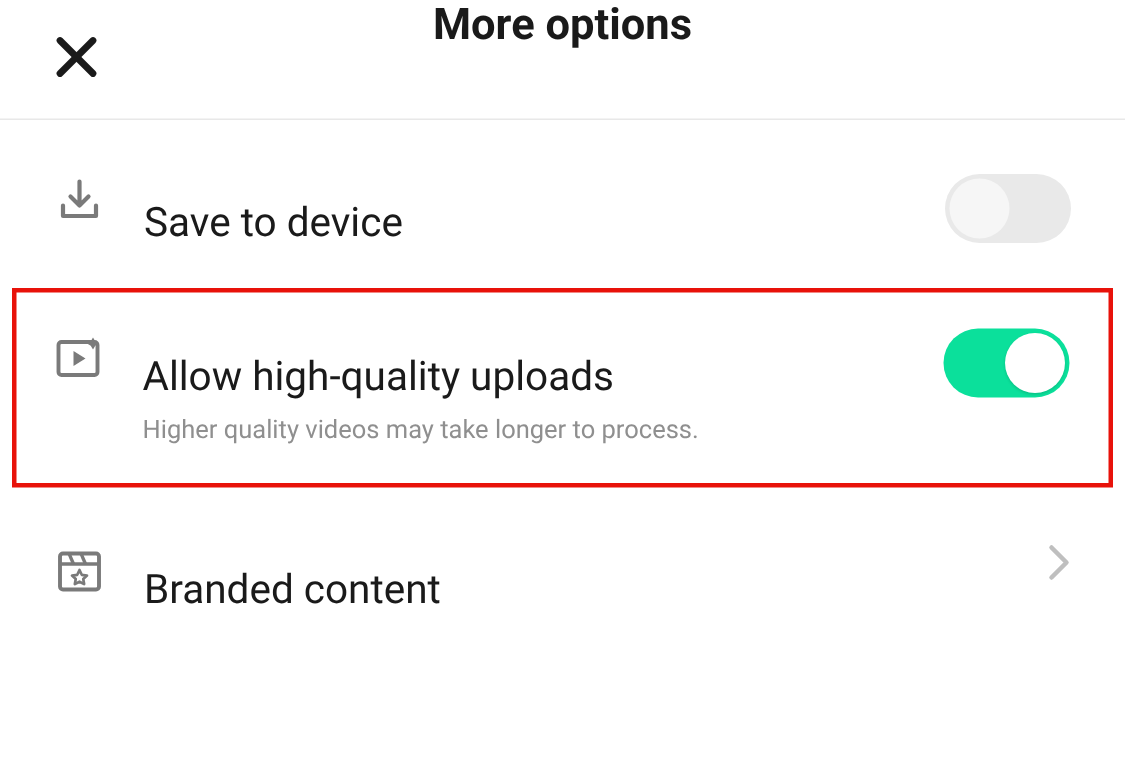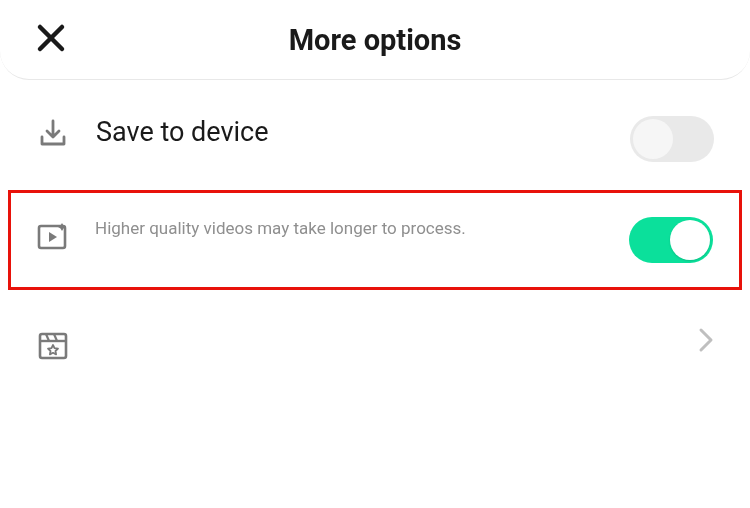--- a/index.html
+++ b/index.html
@@ -9,26 +9,24 @@
     }
     body {
       font-family: -apple-system, BlinkMacSystemFont, "Segoe UI", Roboto, Helvetica, Arial, sans-serif;
       background: #fff;
       width: 750px;
       height: 508px;
       overflow: hidden;
     }
     .header {
       display: flex;
-      align-items: center;
       height: 80px;
       padding: 0 36px;
       border-bottom: 1px solid #e8e8e8;
       position: relative;
-      border-radius: 29px;
     }
     .close-btn {
       position: absolute;
       left: 36px;
       top: 50%;
       transform: translateY(-50%);
       cursor: pointer;
     }
     .title {
       flex: 1;
@@ -58,20 +56,21 @@
       align-items: flex-start;
       justify-content: center;
       padding-top: 2px;
       color: #7a7a7a;
     }
     .row-body {
       flex: 1;
       display: flex;
       flex-direction: column;
       gap: 8px;
+      margin-top: 16px;
     }
     .row-label {
       font-size: 27px;
       font-weight: 400;
       color: #1a1a1a;
       line-height: 1.2;
     }
     .row-sub {
       font-size: 17px;
       color: #8f8f8f;
@@ -151,40 +150,42 @@
 
   <div class="row highlighted">
     <div class="row-icon">
       <svg width="34" height="34" viewBox="0 0 34 34" fill="none">
         <rect x="4" y="7" width="26" height="22" rx="2" stroke="#7a7a7a" stroke-width="2.6"></rect>
         <path d="M14 13 L22 18 L14 23 Z" fill="#7a7a7a"></path>
         <path d="M27 4 L28.5 6.5 L31 8 L28.5 9.5 L27 12 L25.5 9.5 L23 8 L25.5 6.5 Z" fill="#7a7a7a"></path>
       </svg>
     </div>
     <div class="row-body">
+      <div class="row-label">Allow high-quality uploads</div>
       <div class="row-sub">Higher quality videos may take longer to process.</div>
     </div>
     <div class="row-action">
       <div class="toggle on">
         <div class="toggle-knob"></div>
       </div>
     </div>
   </div>
 
   <div class="row">
     <div class="row-icon">
       <svg width="34" height="34" viewBox="0 0 34 34" fill="none">
         <rect x="4" y="6" width="26" height="24" rx="2" stroke="#7a7a7a" stroke-width="2.6"></rect>
         <line x1="4" y1="13" x2="30" y2="13" stroke="#7a7a7a" stroke-width="2.4"></line>
         <line x1="10" y1="6" x2="13" y2="13" stroke="#7a7a7a" stroke-width="2.2"></line>
         <line x1="18" y1="6" x2="21" y2="13" stroke="#7a7a7a" stroke-width="2.2"></line>
         <path d="M17 17 L18.5 20.2 L22 20.7 L19.5 23 L20.1 26.4 L17 24.8 L13.9 26.4 L14.5 23 L12 20.7 L15.5 20.2 Z" stroke="#7a7a7a" stroke-width="1.8" fill="none" stroke-linejoin="round"></path>
       </svg>
     </div>
     <div class="row-body">
+      <div class="row-label">Branded content</div>
     </div>
     <div class="row-action chevron">
       <svg width="16" height="28" viewBox="0 0 16 28">
         <path d="M3 4 L13 14 L3 24" stroke="#bfbfbf" stroke-width="3" fill="none" stroke-linecap="round" stroke-linejoin="round"></path>
       </svg>
     </div>
   </div>
 
 </div>
 

